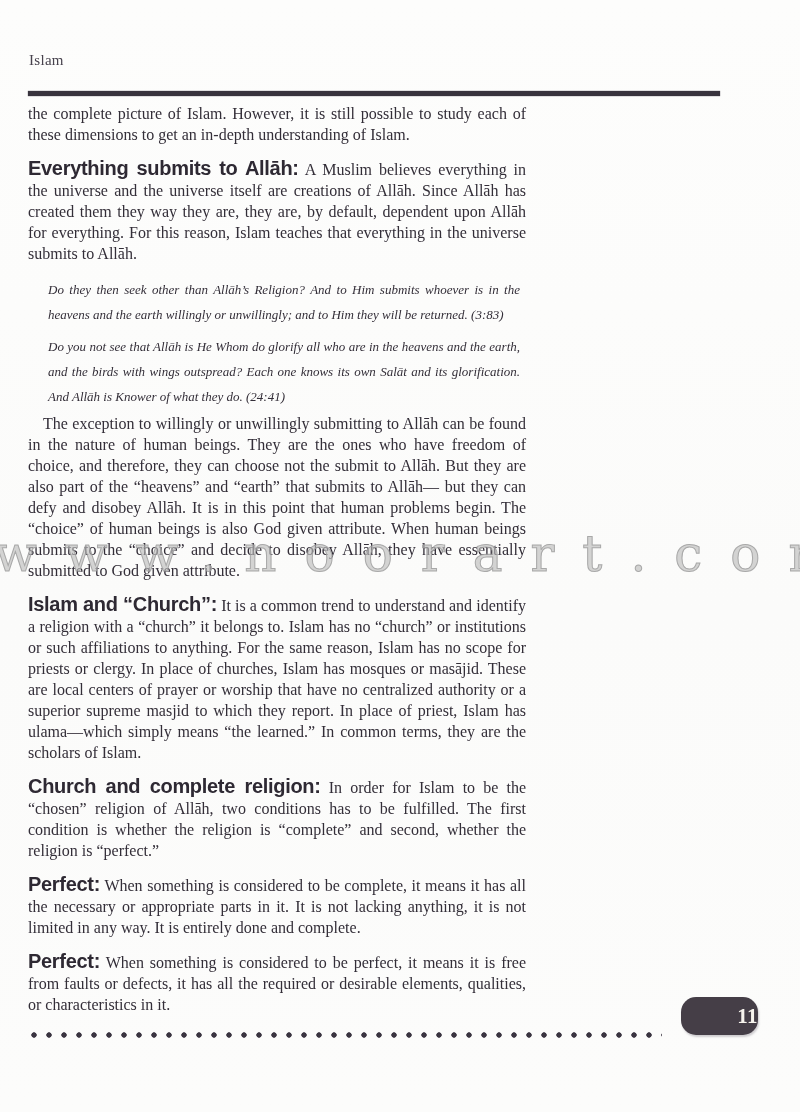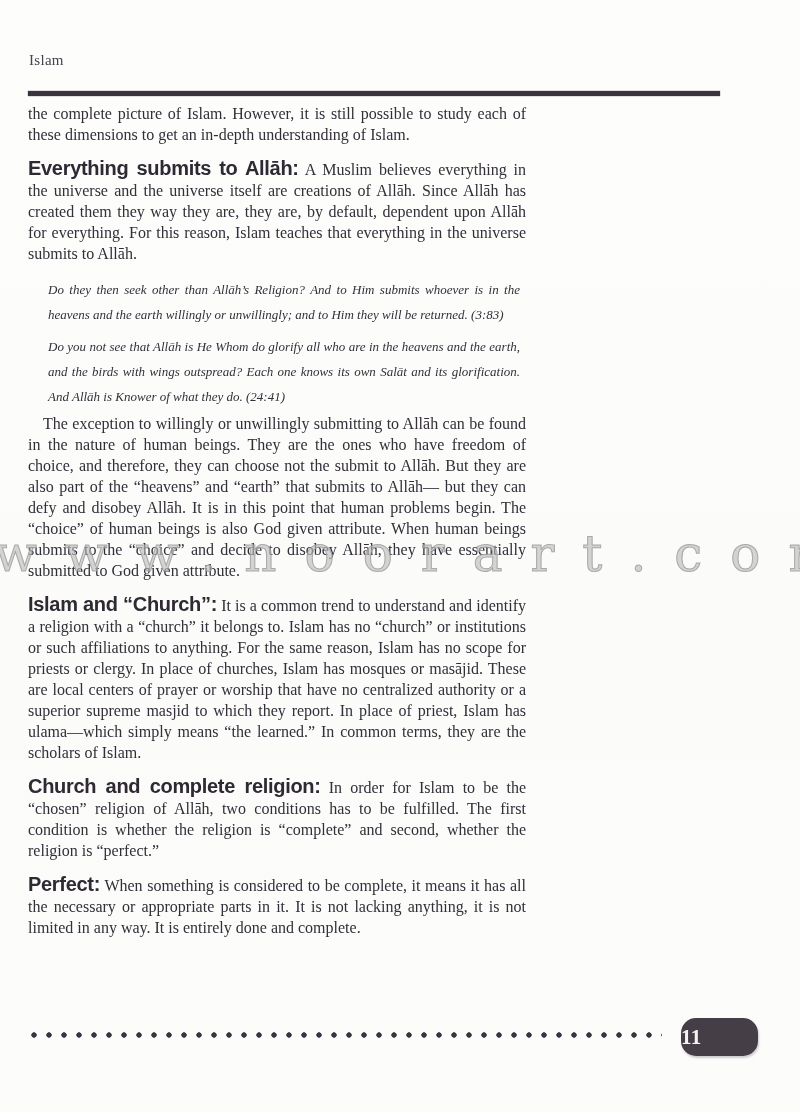--- a/index.html
+++ b/index.html
@@ -50,24 +50,24 @@
     -webkit-text-stroke: 1px rgba(158,158,158,0.85);
     pointer-events: none;
   }
   .dotted-leader {
     position: absolute; left: 30px; top: 1031px;
     width: 632px; height: 8px;
     background-image: radial-gradient(circle at 4px 4px, #3a3440 2.4px, rgba(58,52,64,0) 3px);
     background-size: 15px 8px; background-repeat: repeat-x;
   }
   .page-pill {
-    position: absolute; left: 681px; top: 1018px;
+    position: absolute; left: 681px; top: 997px;
     width: 77px; height: 38px;
     background: #453e47; border-radius: 15px;
-    display: flex; align-items: center; justify-content: flex-start;
+    display: flex; align-items: center; justify-content: flex-end;
     box-shadow: 1px 2px 2px rgba(120,115,125,0.35);
   }
   .page-pill span {
     font-family: "Liberation Serif", serif;
     font-weight: bold; font-size: 21px; color: #f6f3ed;
     letter-spacing: 0.5px;
   }
 </style>
 </head>
 <body>
@@ -89,20 +89,21 @@
     <p class="quote last">Do you not see that Allāh is He Whom do glorify all who are in the heavens and the earth, and the birds with wings outspread?  Each one knows its own Salāt and its glorification.  And Allāh is Knower of what they do. (24:41)</p>
 
     <p class="para indent-first">The exception to willingly or unwillingly submitting to Allāh can be found in the nature of human beings. They are the ones who have freedom of choice, and therefore, they can choose not the submit to Allāh. But they are also part of the “heavens” and “earth” that submits to Allāh— but they can defy and disobey Allāh. It is in this point that human problems begin. The “choice” of human beings is also God given attribute. When human beings submits to the “choice” and decide to disobey Allāh, they have essentially submitted to God given attribute.</p>
 
     <p class="para"><span class="run-in">Islam and “Church”:</span> <span>It is a common trend to understand and identify a religion with a “church” it belongs to. Islam has no “church” or institutions or such affiliations to anything.  For the same reason, Islam has no scope for priests or clergy. In place of churches, Islam has mosques or masājid. These are local centers of prayer or worship that have no centralized authority or a superior supreme masjid to which they report. In place of priest, Islam has ulama—which simply means “the learned.” In common terms, they are the scholars of Islam.</span></p>
 
     <p class="para"><span class="run-in">Church and complete religion:</span> <span>In order for Islam to be the “chosen” religion of Allāh, two conditions has to be fulfilled. The first condition is whether the religion is “complete” and second, whether the religion is “perfect.”</span></p>
 
     <p class="para"><span class="run-in">Perfect:</span> <span>When something is considered to be complete, it means it has all the necessary or appropriate parts in it. It is not lacking anything, it is not limited in any way. It is entirely done and complete.</span></p>
 
+    <p class="para" style="margin-bottom:0"><span class="run-in">Perfect:</span> <span>When something is considered to be perfect, it means it is free from faults or defects, it has all the required or desirable elements, qualities, or characteristics in it.</span></p>
 
   </div>
 
   <div class="watermark">www.noorart.com</div>
 
   <div class="dotted-leader"></div>
 
   <div class="page-pill">
     <span>11</span>
   </div>

